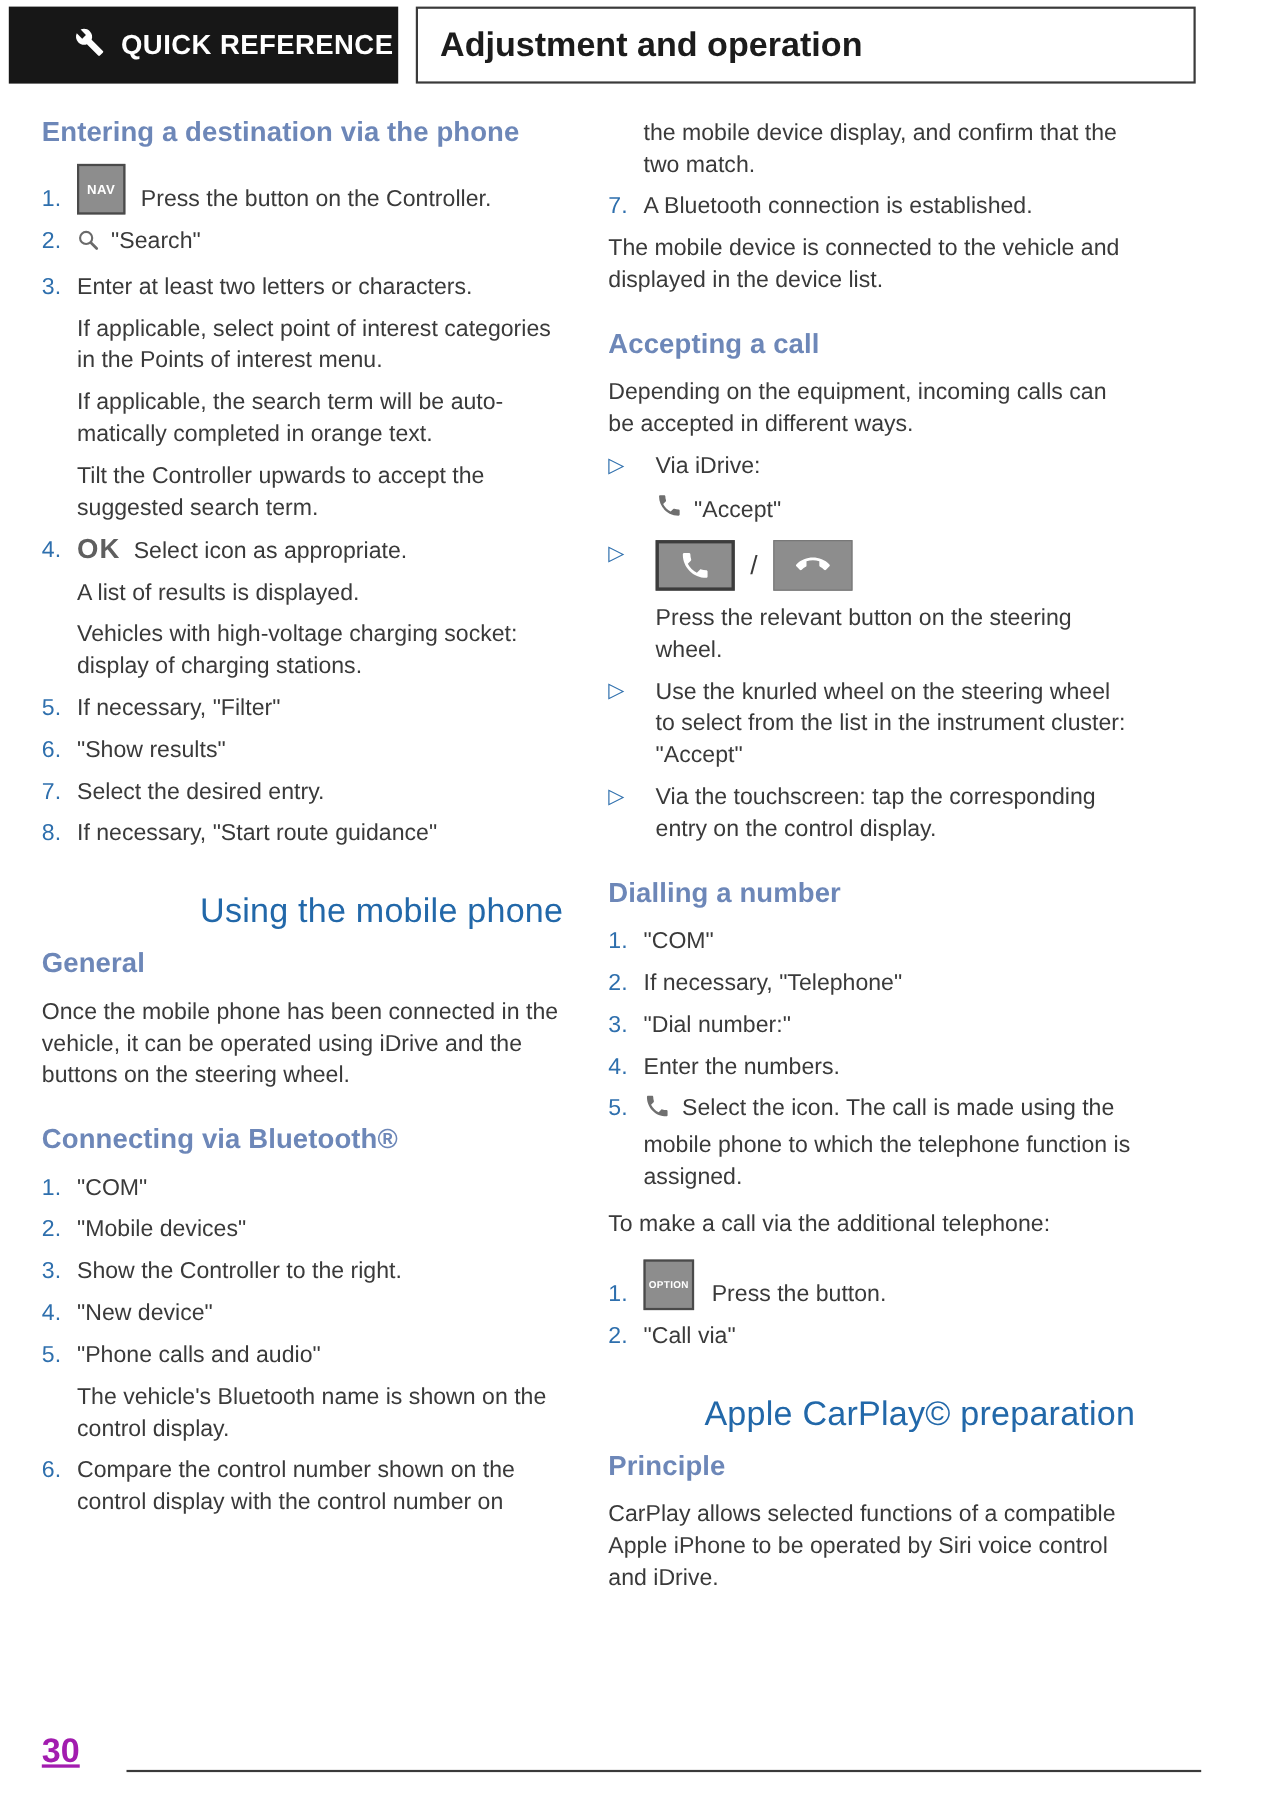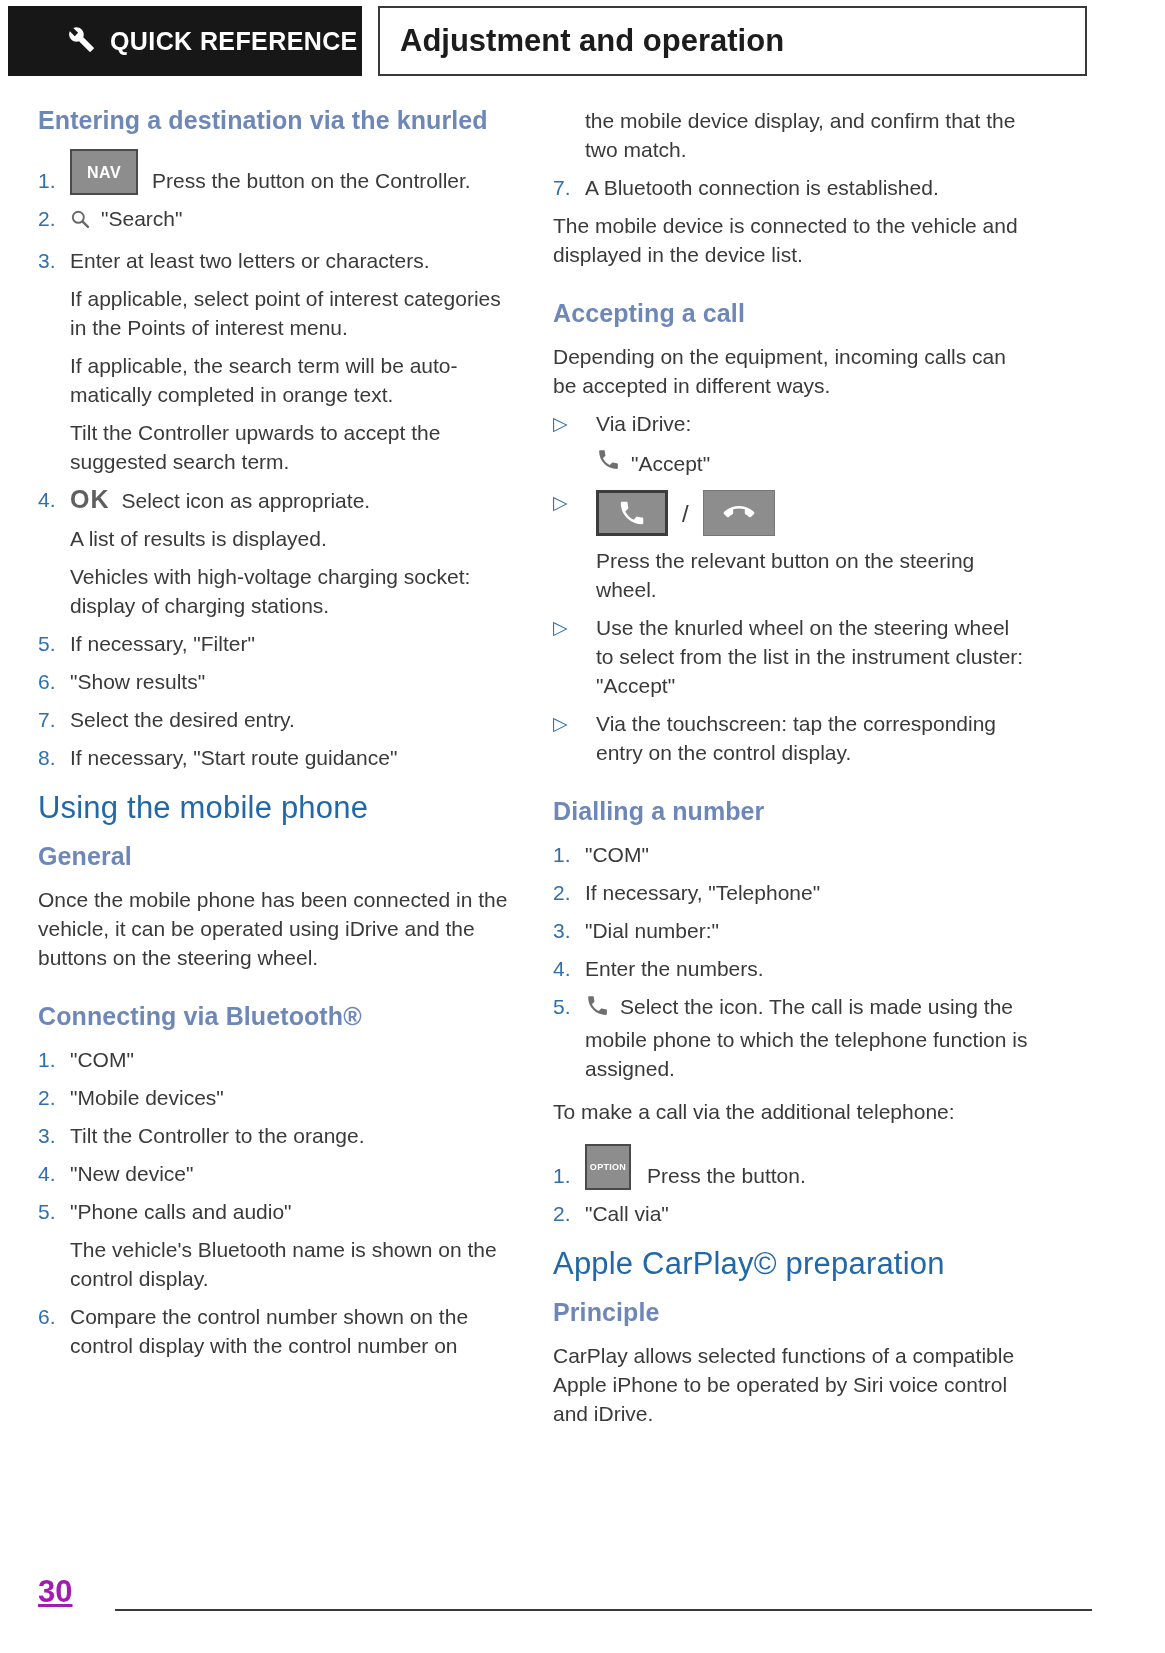--- a/index.html
+++ b/index.html
@@ -21,39 +21,39 @@
   .chapter-box{
     margin-left:16px;width:709px;height:70px;border:2px solid #3a3a3a;
     box-sizing:border-box;display:flex;align-items:center;padding-left:20px;
     font-size:31px;font-weight:bold;color:#1c1c1c;
   }
   
   .columns{display:flex;margin:30px 0 0 38px;gap:41px;}
   .col{width:474px;}
   .col.right{width:479px;}
   h1{font-size:31px;font-weight:normal;color:#2268a9;margin:0 0 16px 0;letter-spacing:.2px;}
-  h1.gap{margin-top:18px;}
+  h1.gap{margin-top:38px;text-align:right;}
   h2{font-size:25px;font-weight:bold;color:#6d87b8;margin:30px 0 14px 0;letter-spacing:.1px;}
   h2.first{margin-top:0;}
   p{font-size:21px;line-height:29px;margin:0 0 9px 0;}
   
   ol.steps{list-style:none;margin:0 0 9px 0;padding:0;font-size:21px;line-height:29px;}
   ol.steps li{display:flex;margin-bottom:9px;}
   .num{flex:none;width:32px;color:#2e6fad;}
   .body-cell{flex:1;min-width:0;}
   .body-cell p{margin:9px 0 0 0;}
   li.key-row{align-items:flex-end;}
   li.key-row .num{line-height:29px;}
   
   .key{
     flex:none;display:inline-flex;align-items:center;justify-content:center;
     background:#8d8d8d;border:2px solid #4a4a4a;box-sizing:border-box;
     color:#ffffff;font-weight:bold;
   }
-  .key.nav{width:68px;height:46px;font-size:16px;margin-right:14px;letter-spacing:.5px;}
+  .key.nav{width:44px;height:46px;font-size:12px;margin-right:14px;letter-spacing:.5px;}
   .key.option{width:46px;height:46px;font-size:9px;margin-right:16px;letter-spacing:.3px;}
   .icon-inline{display:inline-block;vertical-align:-4px;margin-right:10px;}
   .ok-glyph{font-size:25px;font-weight:bold;color:#5f5f5f;margin-right:12px;letter-spacing:1px;}
   
   ul.ways{list-style:none;margin:0;padding:0;font-size:21px;line-height:29px;}
   ul.ways>li{display:flex;margin-bottom:9px;}
   .bullet{flex:none;width:43px;color:#2e6fad;font-size:19px;line-height:29px;}
   .way-body{flex:1;min-width:0;}
   .sub-line{margin-top:9px;display:flex;align-items:center;gap:10px;}
   .btn-row{display:flex;align-items:center;margin:2px 0 10px 0;}
@@ -87,21 +87,21 @@
     </div>
     <div class="chapter-box">
       <span>Adjustment and operation</span>
     </div>
   </div>
 
   <div class="columns">
 
     <section class="col left">
 
-      <h2 class="first">Entering a destination via the knurled</h2>
+      <h2 class="first">Entering a destination via the phone</h2>
 
       <ol class="steps">
         <li class="key-row">
           <span class="num">1.</span>
           <span class="key nav">
               <span>NAV</span>
             </span>
           <span>Press the button on the Controller.</span>
         </li>
         <li>
@@ -155,21 +155,21 @@
         <li>
           <span class="num">1.</span>
           <span>"COM"</span>
         </li>
         <li>
           <span class="num">2.</span>
           <span>"Mobile devices"</span>
         </li>
         <li>
           <span class="num">3.</span>
-          <span>Tilt the Controller to the orange.</span>
+          <span>Show the Controller to the right.</span>
         </li>
         <li>
           <span class="num">4.</span>
           <span>"New device"</span>
         </li>
         <li>
           <span class="num">5.</span>
           <span class="body-cell">
             <span>"Phone calls and audio"</span>
             <p>The vehicle's Bluetooth name is shown on the control display.</p>

